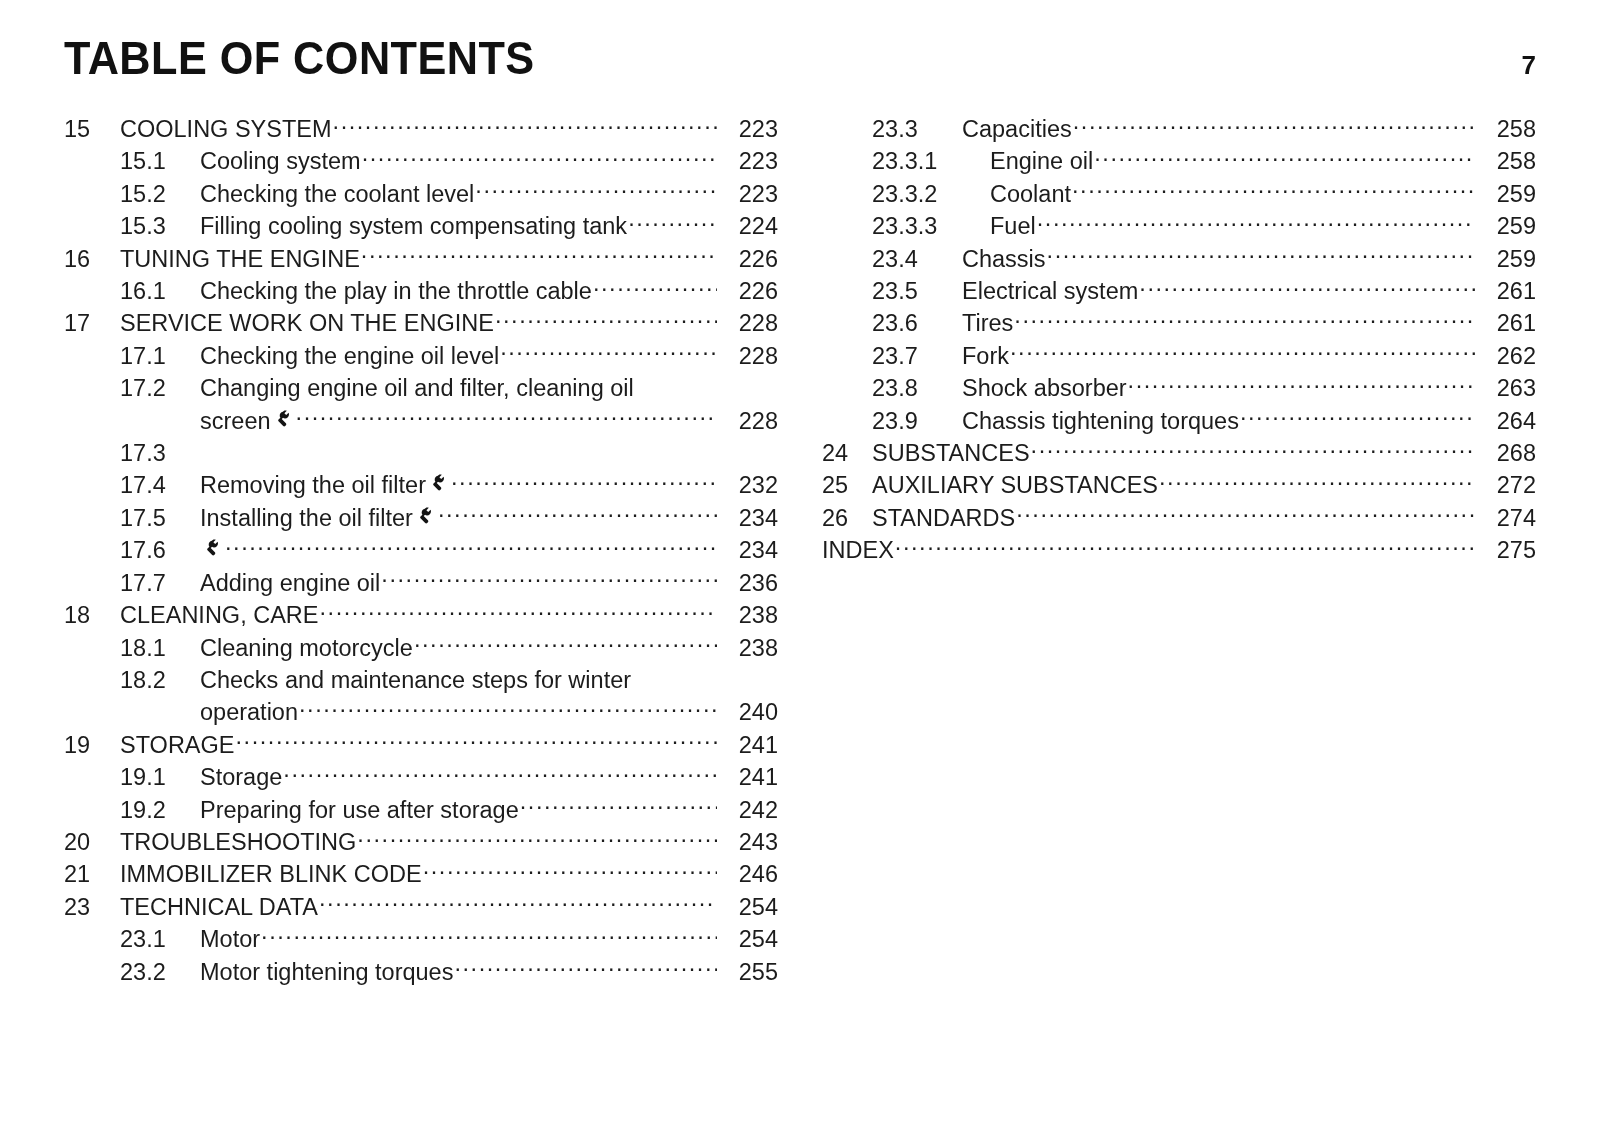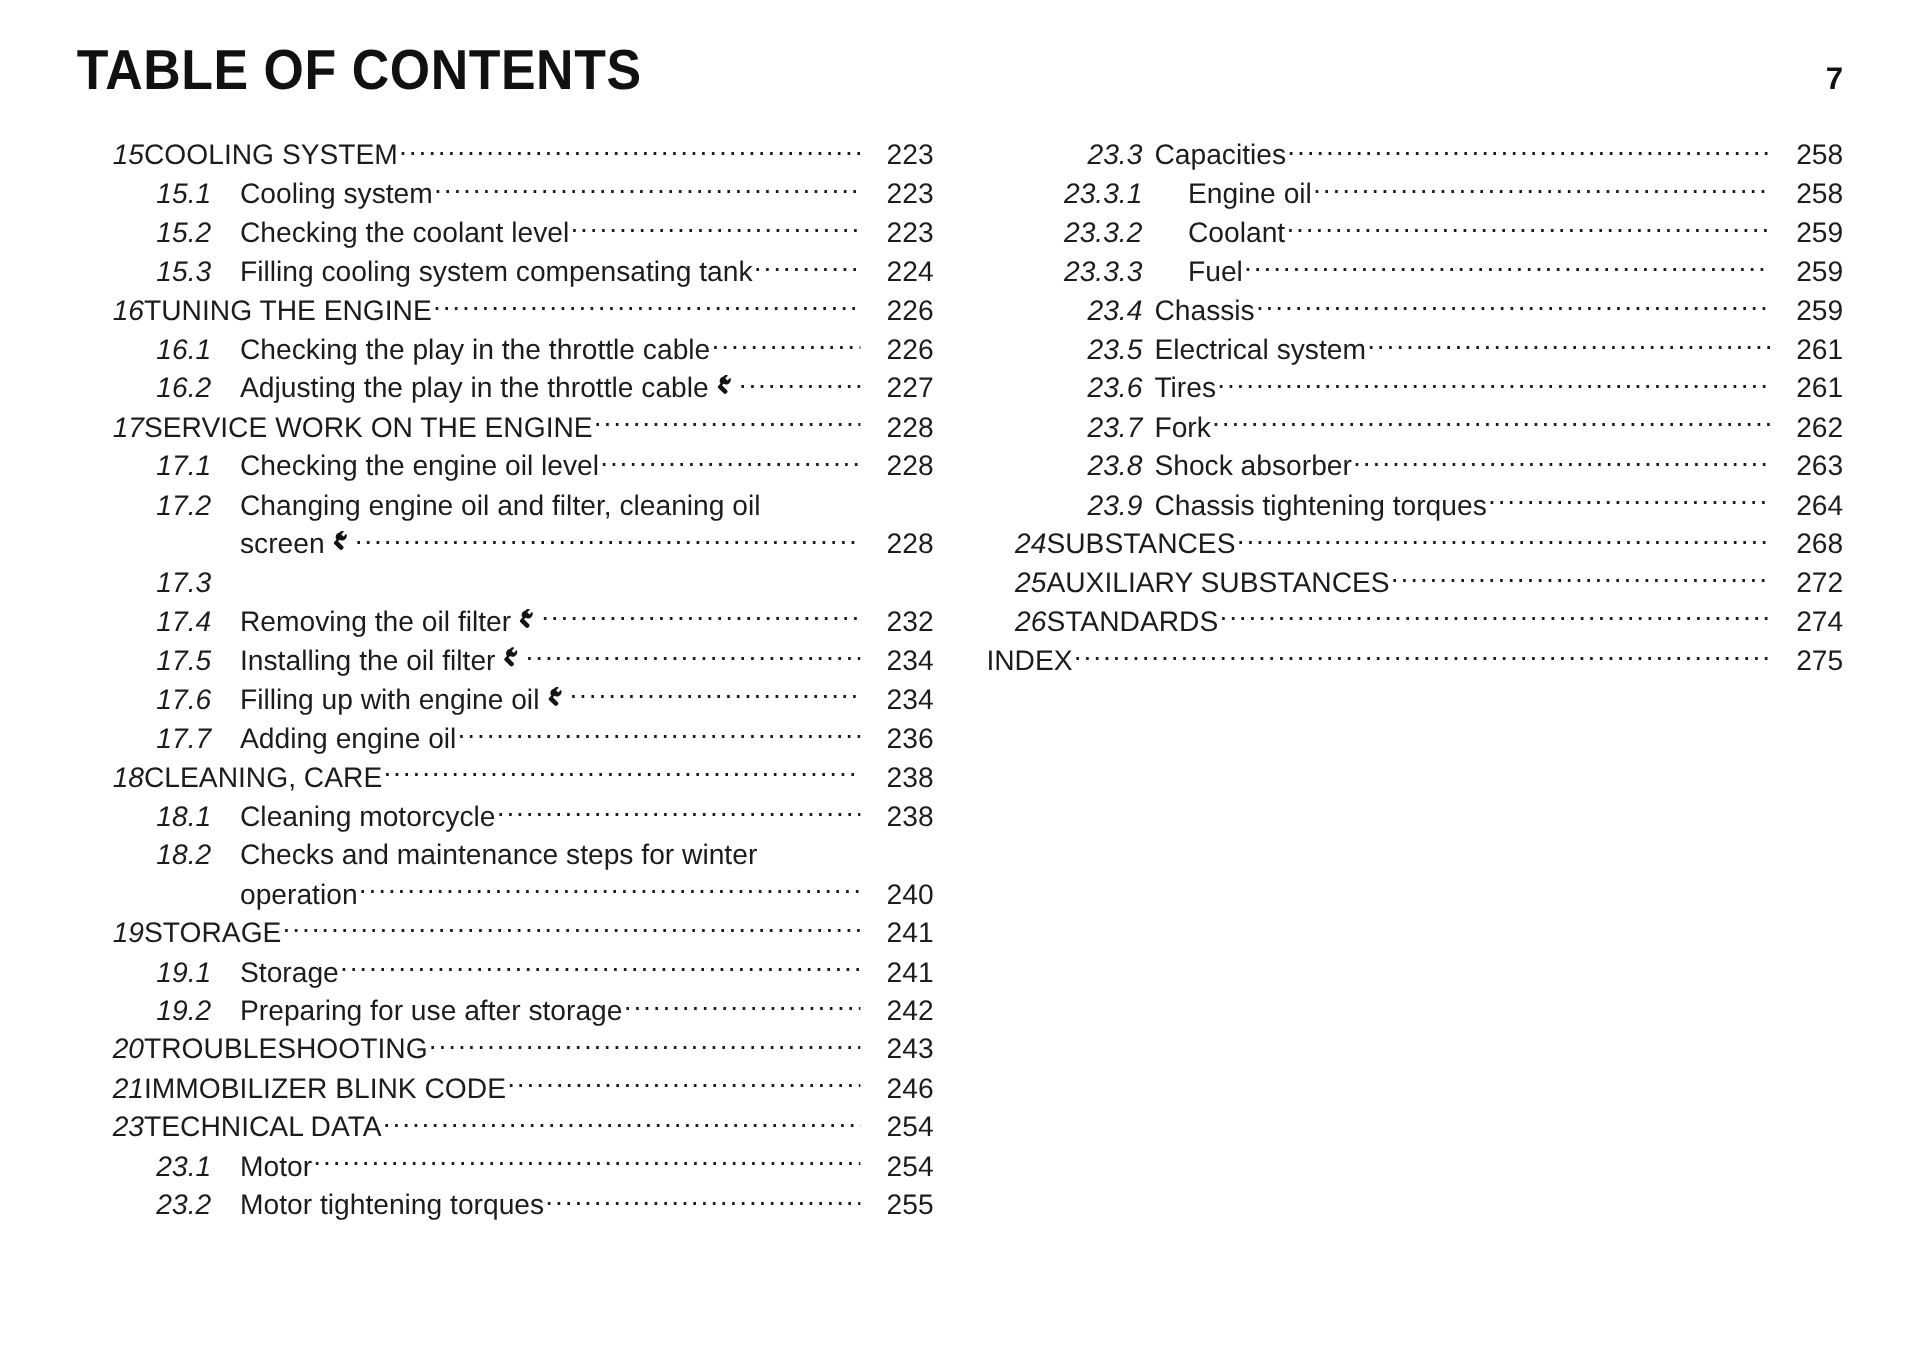--- a/index.html
+++ b/index.html
@@ -71,23 +71,22 @@
   .entry {
     display: flex;
     align-items: baseline;
     font-size: 23.5px;
     line-height: 32.4px;
     color: #1c1c1c;
     white-space: nowrap;
   }
   .entry .num {
     flex: 0 0 auto;
-    text-align: right;
+    text-align: left;
     font-variant-numeric: lining-nums;
-    font-style: italic;
   }
   .entry .body {
     flex: 1 1 auto;
     display: flex;
     align-items: baseline;
     min-width: 0;
   }
   .entry .label {
     flex: 0 0 auto;
     white-space: nowrap;
@@ -206,33 +205,20 @@
             <span class="leader"></span>
             <span class="pageno">226</span>
           </span>
         </div>
         <div class="entry lvl2">
           <span class="num">16.1</span>
           <span class="body">
             <span class="label">Checking the play in the throttle cable</span>
             <span class="leader"></span>
             <span class="pageno">226</span>
-          </span>
-        </div>
-        <div class="entry lvl2">
-          <span class="num">16.2</span>
-          <span class="body">
-            <span class="label">Adjusting the play in the throttle cable</span>
-            <span class="wrench">
-              <svg viewBox="0 0 24 24" width="19" height="19" aria-hidden="true">
-                <path fill="#141414" d="M8.6 2.2c-2.5.5-4.2 2.8-3.9 5.3.1.8.4 1.5.9 2.2l-2.4 2.4c-.6.6-.6 1.6 0 2.2l5.9 5.9c.7.7 1.8.7 2.5 0l.9-.9c.7-.7.7-1.8 0-2.5l-5.3-5.3 1.7-1.7c.7.5 1.6.8 2.5.8 2.8 0 5-2.2 5-5 0-.8-.2-1.5-.5-2.2l-3 3-2.3-2.3 3-3c-.6-.3-1.3-.5-2-.5-.3 0-.7 0-1 .1z"></path>
-              </svg>
-            </span>
-            <span class="leader"></span>
-            <span class="pageno">227</span>
           </span>
         </div>
         <div class="entry lvl1">
           <span class="num">17</span>
           <span class="body">
             <span class="label">SERVICE WORK ON THE ENGINE</span>
             <span class="leader"></span>
             <span class="pageno">228</span>
           </span>
         </div>
@@ -287,21 +273,20 @@
                 <path fill="#141414" d="M8.6 2.2c-2.5.5-4.2 2.8-3.9 5.3.1.8.4 1.5.9 2.2l-2.4 2.4c-.6.6-.6 1.6 0 2.2l5.9 5.9c.7.7 1.8.7 2.5 0l.9-.9c.7-.7.7-1.8 0-2.5l-5.3-5.3 1.7-1.7c.7.5 1.6.8 2.5.8 2.8 0 5-2.2 5-5 0-.8-.2-1.5-.5-2.2l-3 3-2.3-2.3 3-3c-.6-.3-1.3-.5-2-.5-.3 0-.7 0-1 .1z"></path>
               </svg>
             </span>
             <span class="leader"></span>
             <span class="pageno">234</span>
           </span>
         </div>
         <div class="entry lvl2">
           <span class="num">17.6</span>
           <span class="body">
-            <span class="label">Filling up with engine oil</span>
             <span class="wrench">
               <svg viewBox="0 0 24 24" width="19" height="19" aria-hidden="true">
                 <path fill="#141414" d="M8.6 2.2c-2.5.5-4.2 2.8-3.9 5.3.1.8.4 1.5.9 2.2l-2.4 2.4c-.6.6-.6 1.6 0 2.2l5.9 5.9c.7.7 1.8.7 2.5 0l.9-.9c.7-.7.7-1.8 0-2.5l-5.3-5.3 1.7-1.7c.7.5 1.6.8 2.5.8 2.8 0 5-2.2 5-5 0-.8-.2-1.5-.5-2.2l-3 3-2.3-2.3 3-3c-.6-.3-1.3-.5-2-.5-.3 0-.7 0-1 .1z"></path>
               </svg>
             </span>
             <span class="leader"></span>
             <span class="pageno">234</span>
           </span>
         </div>
         <div class="entry lvl2">

